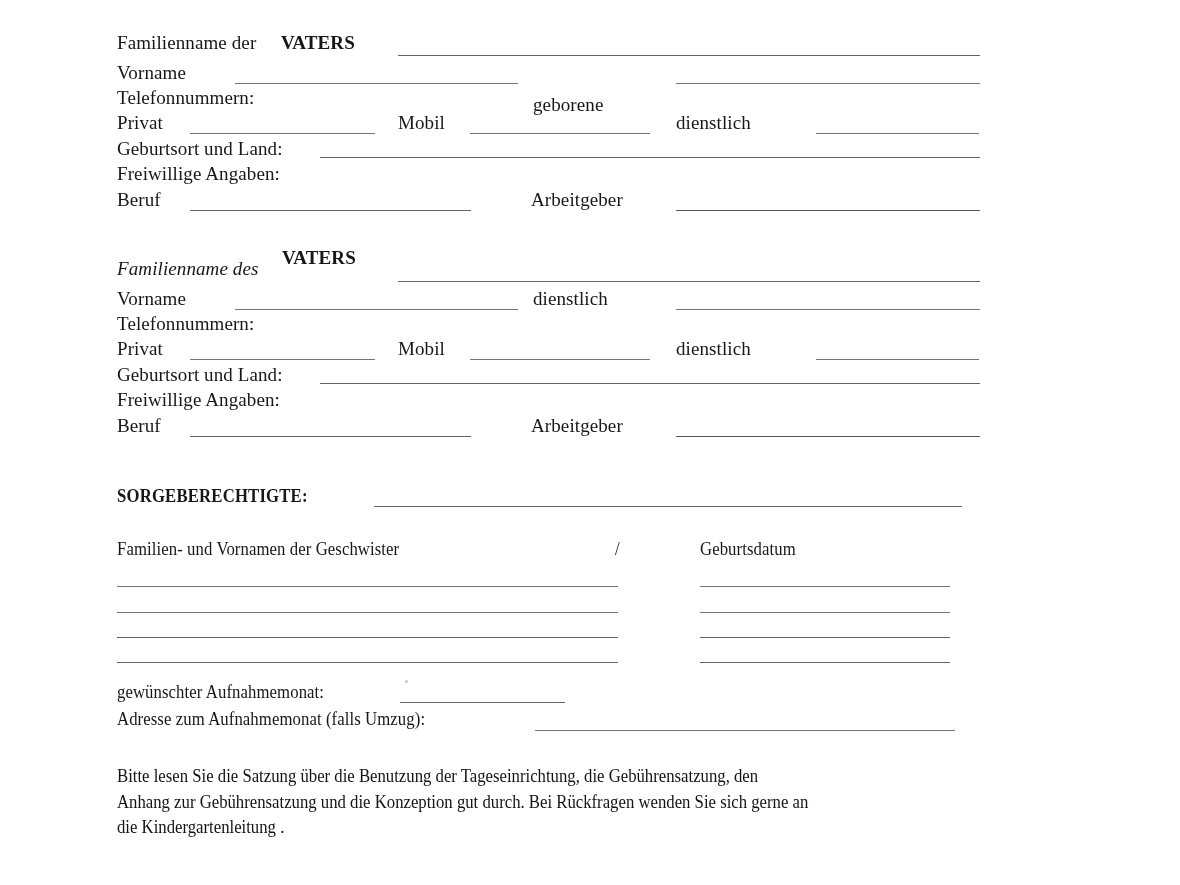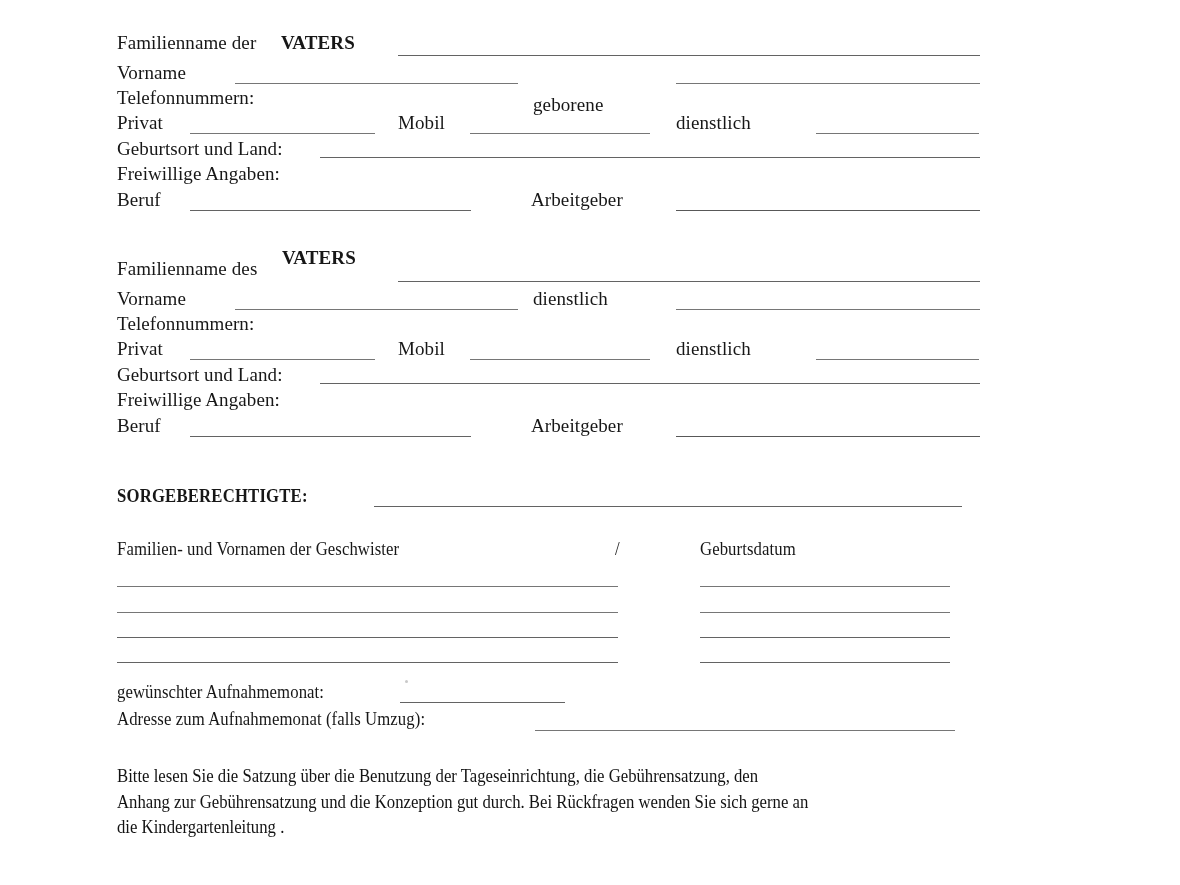--- a/index.html
+++ b/index.html
@@ -108,21 +108,21 @@
     <span class="lbl" style="left:117px; top:164px;">Freiwillige Angaben:</span>
 
     <span class="lbl" style="left:117px; top:190px;">Beruf</span>
     <div class="rule" style="left:190px; top:210px; width:281px;"></div>
     <span class="lbl" style="left:531px; top:190px;">Arbeitgeber</span>
     <div class="rule dark" style="left:676px; top:210px; width:304px;"></div>
   </div>
 
   <div>
 
-    <span class="lbl" style="left:117px; top:259px;">Familienname des</span>
+    <span class="lbl" style="left:117px; top:259px;font-style:italic;">Familienname des</span>
     <span class="lbl bold" style="left:282px; top:248px;text-align:center;">VATERS</span>
     <div class="rule" style="left:398px; top:281px; width:582px;"></div>
 
     <span class="lbl" style="left:117px; top:289px;">Vorname</span>
     <div class="rule thin" style="left:235px; top:309px; width:283px;"></div>
     <span class="lbl" style="left:533px; top:289px;">dienstlich</span>
     <div class="rule thin" style="left:676px; top:309px; width:304px;"></div>
 
     <span class="lbl" style="left:117px; top:314px;">Telefonnummern:</span>
 

